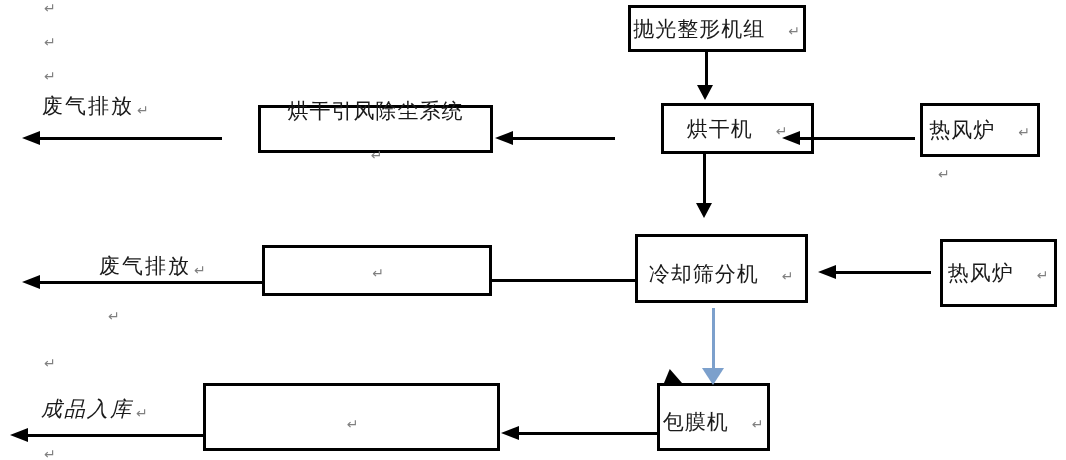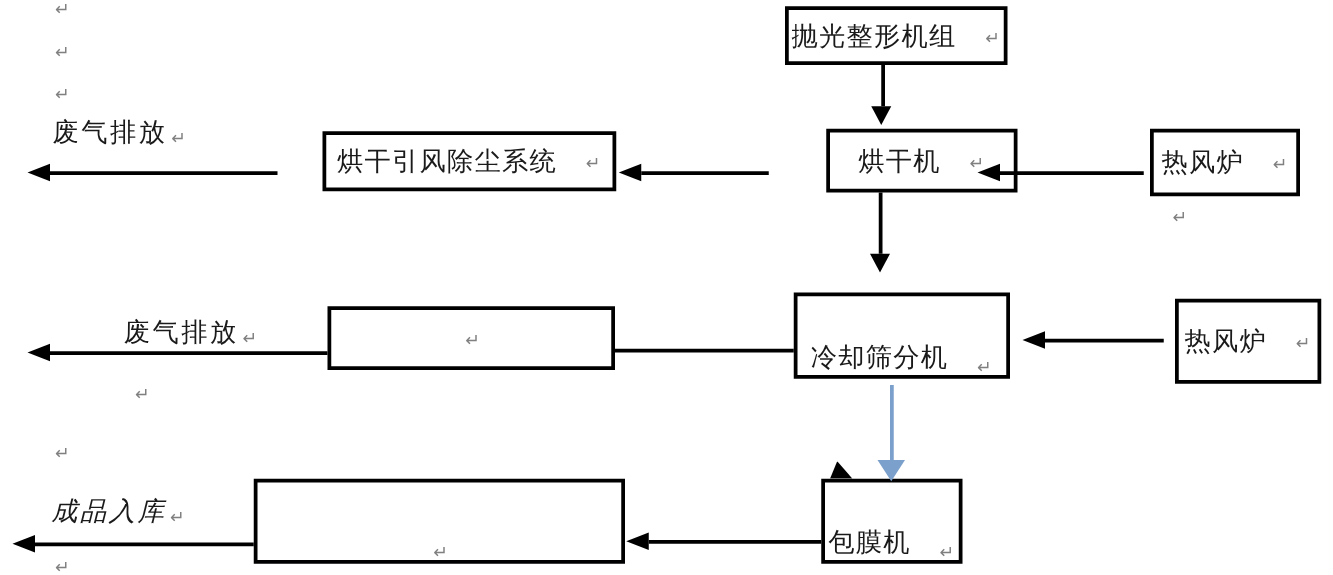--- a/index.html
+++ b/index.html
@@ -2,23 +2,23 @@
 <html><head>
 <meta charset="utf-8">
 <style>
   html,body{margin:0;padding:0;background:#fff;}
   #stage{position:relative;width:1066px;height:460px;background:#ffffff;overflow:hidden;
          font-family:"Liberation Serif","DejaVu Serif",serif;}
   
   .node{position:absolute;box-sizing:border-box;border:3px solid #000;background:#fff;
         display:flex;justify-content:center;align-items:center;
         font-size:21px;color:#1a1a1a;letter-spacing:1px;white-space:nowrap;gap:20px;}
-  .node.topalign{align-items:flex-end;padding-top:10px;}
+  .node.topalign{align-items:center;padding-top:10px;}
   #n-polishing     {left:628px;top:5px;  width:178px;height:47px;}
-  #n-drying-dedust {left:258px;top:105px;width:235px;height:48px;}
+  #n-drying-dedust {left:258px;top:105px;width:235px;height:48px;flex-direction:column;}
   #n-dryer         {left:661px;top:103px;width:153px;height:51px;}
   #n-stove1        {left:920px;top:103px;width:120px;height:54px;}
   #n-cooling-dedust{left:262px;top:245px;width:230px;height:51px;}
   #n-cooling-sieve {left:635px;top:234px;width:173px;height:69px;}
   #n-stove2        {left:940px;top:239px;width:117px;height:68px;}
   #n-packing       {left:203px;top:383px;width:297px;height:68px;}
   #n-coating       {left:657px;top:383px;width:113px;height:68px;}
   
   .flabel{position:absolute;font-size:21px;color:#1a1a1a;letter-spacing:2px;white-space:nowrap;}
   #l-exhaust1{left:42px;top:92px;}

